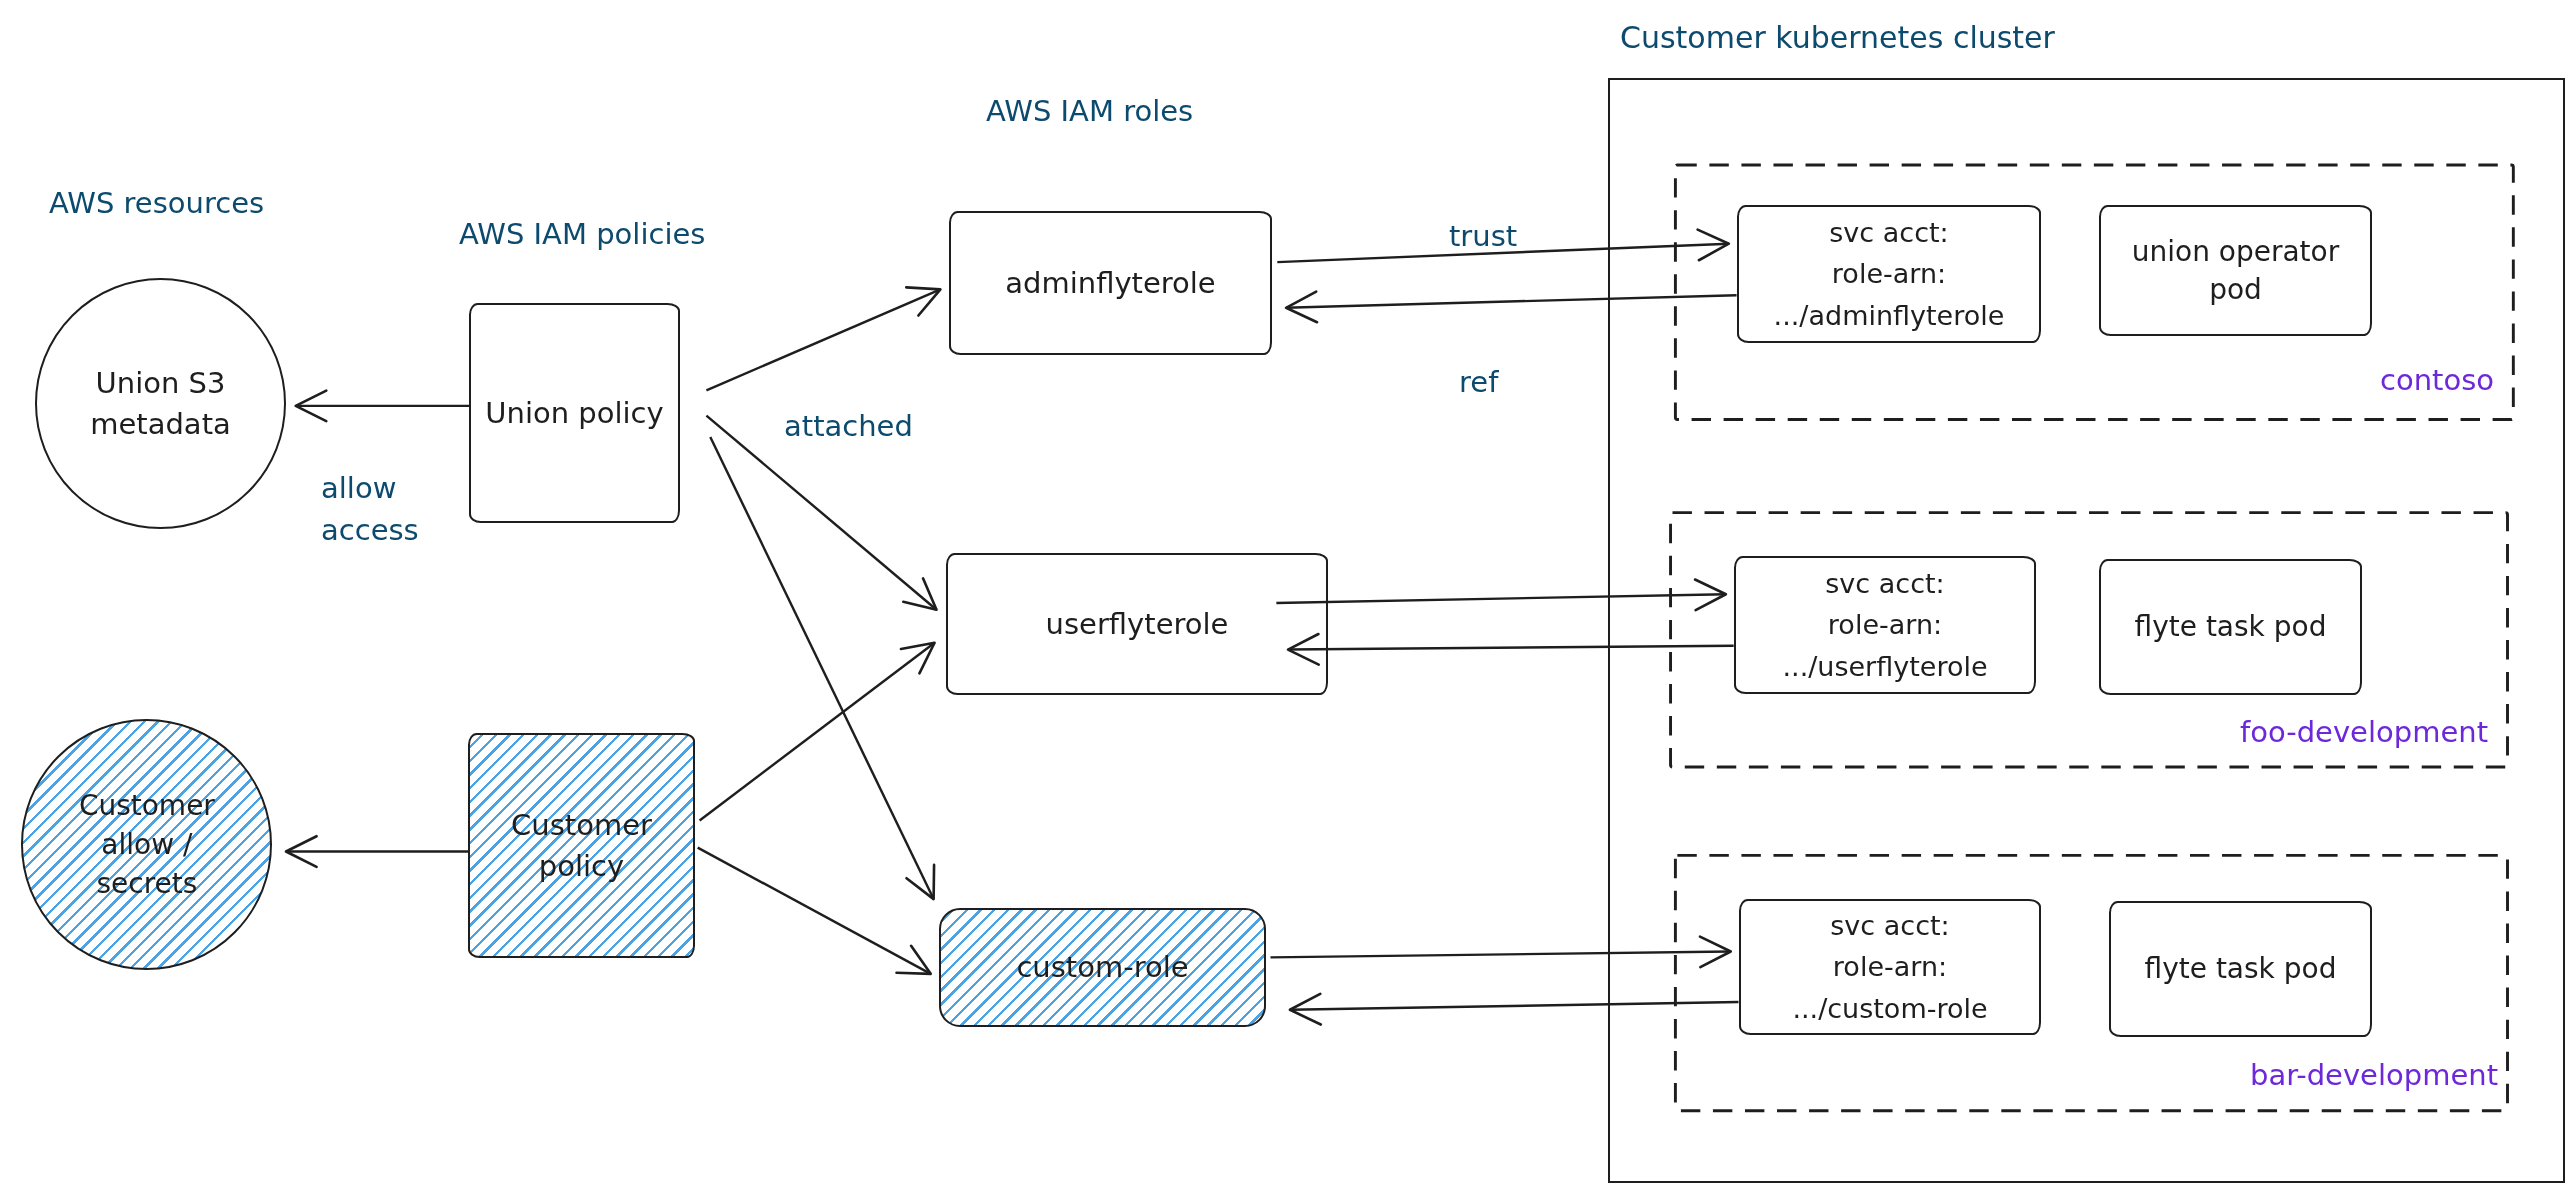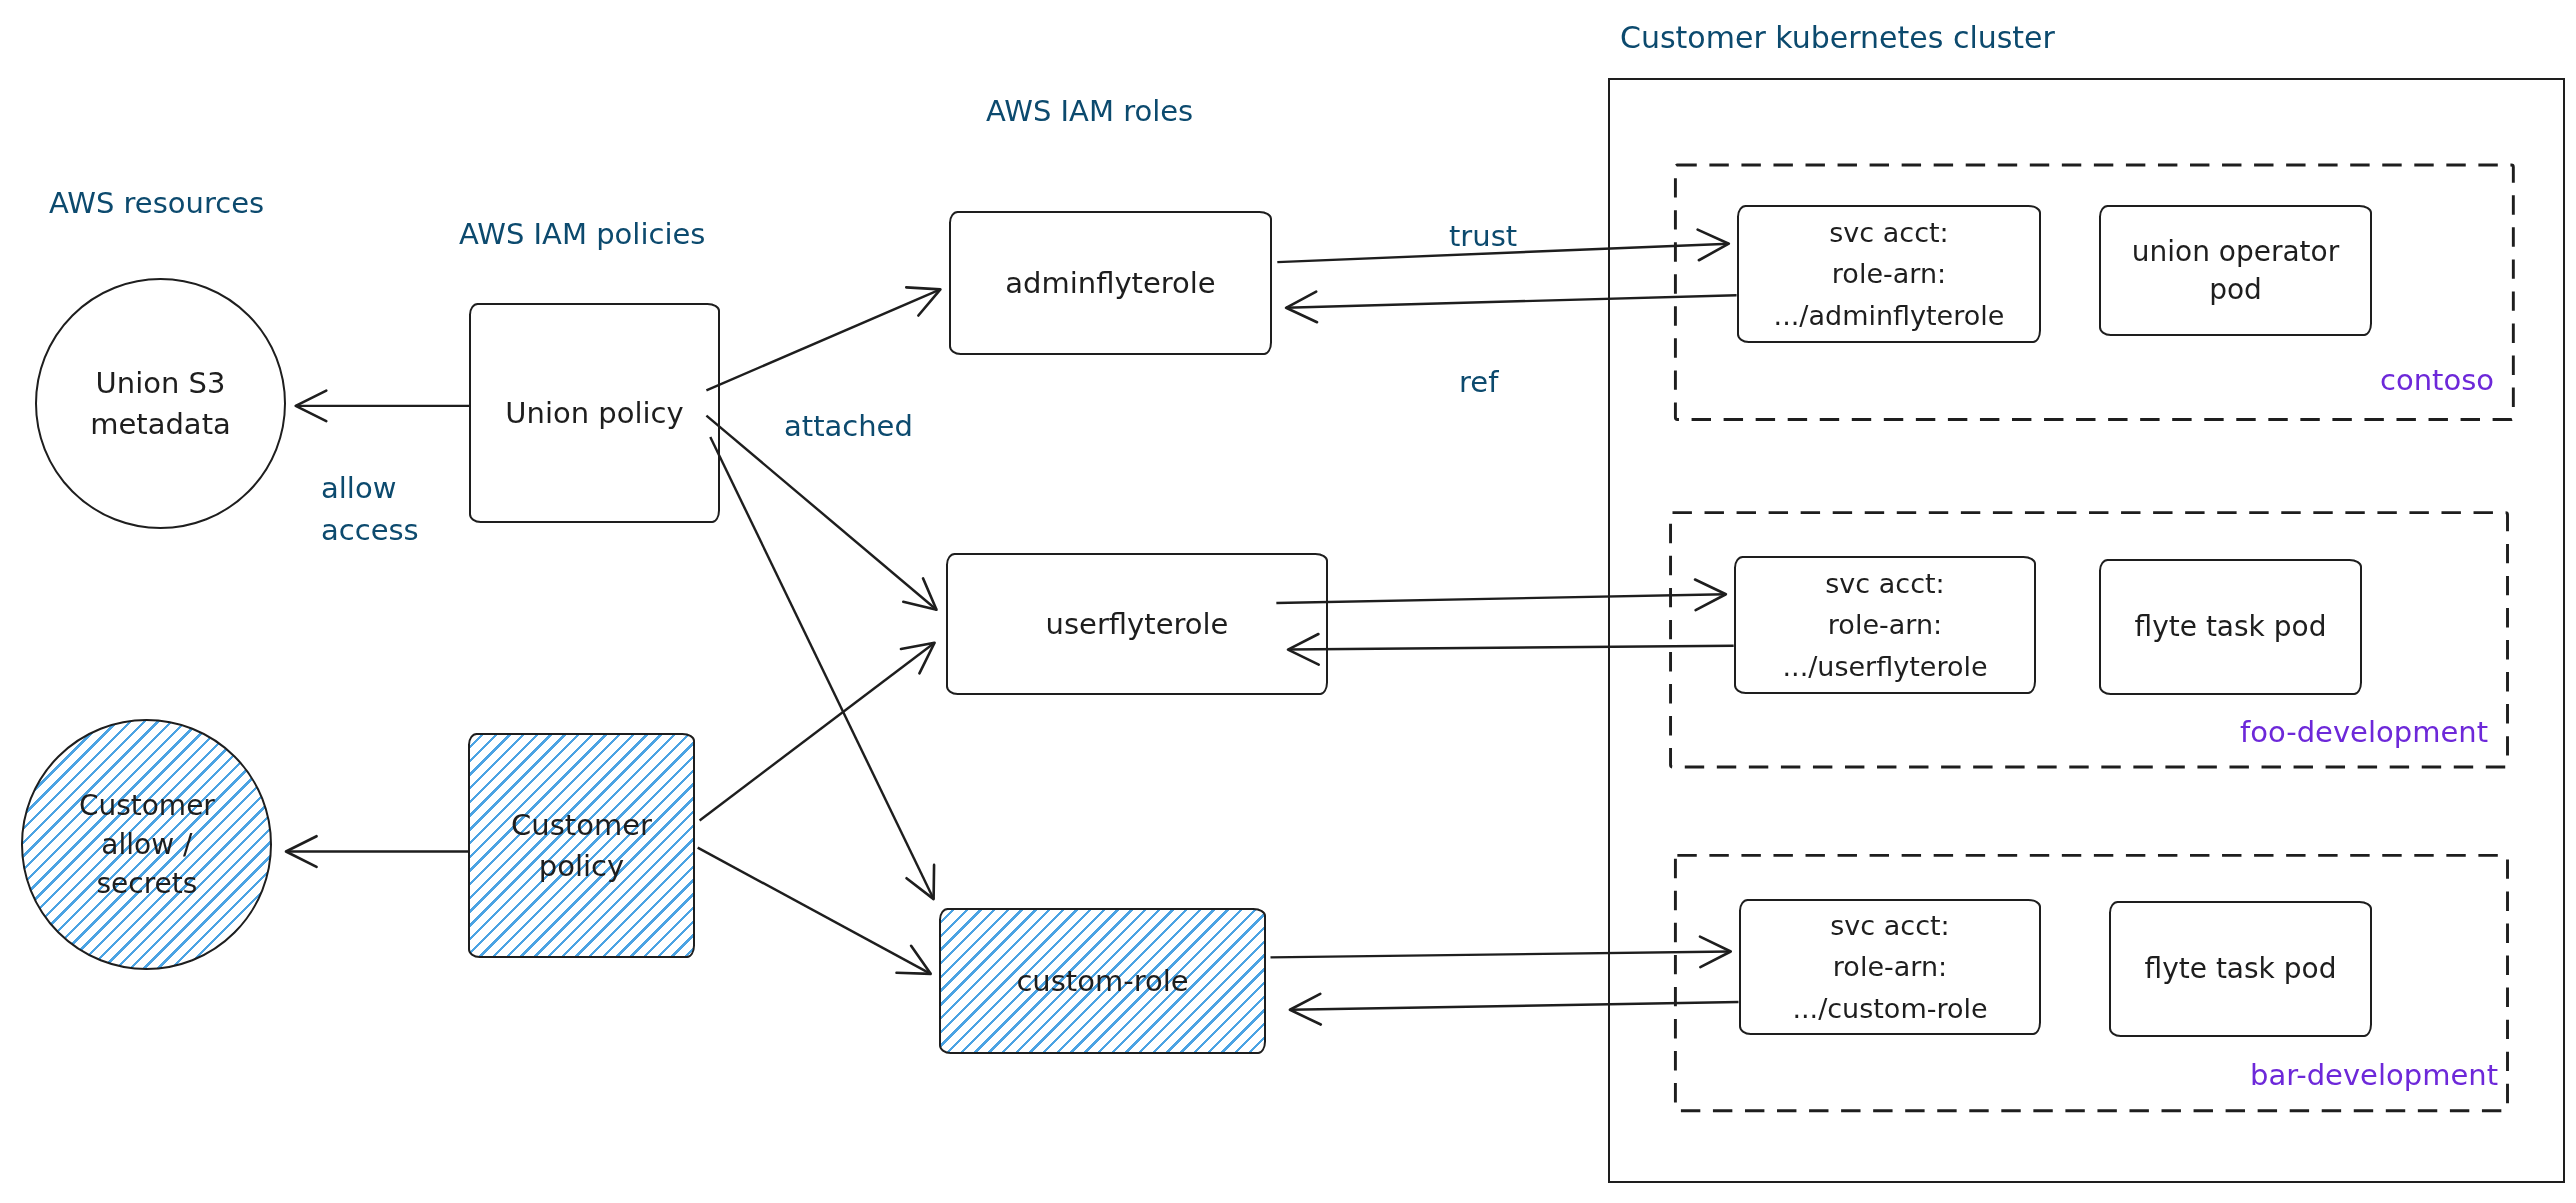--- a/index.html
+++ b/index.html
@@ -93,40 +93,40 @@
   </div>
 
   <div class="node circle hatch" style="left:21.4px; top:719px; width:251px; height:251px;">
     <div class="txt" style="font-size:28px;">
       <span class="ln">Customer</span>
       <span class="ln">allow /</span>
       <span class="ln">secrets</span>
     </div>
   </div>
 
-  <div class="node rect" style="left:469px; top:303px; width:251px; height:220px;">
+  <div class="node rect" style="left:469px; top:303px; width:211px; height:220px;">
     <div class="txt">Union policy</div>
   </div>
 
   <div class="node rect hatch" style="left:468px; top:733px; width:227px; height:225px;">
     <div class="txt">
       <span class="ln">Customer</span>
       <span class="ln">policy</span>
     </div>
   </div>
 
   <div class="node rect" style="left:949px; top:211px; width:323px; height:144px;">
     <div class="txt">adminflyterole</div>
   </div>
 
   <div class="node rect" style="left:946px; top:553px; width:382px; height:142px;">
     <div class="txt">userflyterole</div>
   </div>
 
-  <div class="node rect hatch" style="left:939px; top:908px; width:327px; height:146px;">
+  <div class="node rect hatch" style="left:939px; top:908px; width:327px; height:119px;border-radius:21px;">
     <div class="txt">custom-role</div>
   </div>
 
   <div class="cluster" style="left:1608px; top:78px; width:957px; height:1105px;"></div>
 
   <div class="ns-label" style="left:2380px; top:363px;">contoso</div>
   <div class="ns-label" style="left:2240px; top:715px;">foo-development</div>
   <div class="ns-label" style="left:2250px; top:1058px;">bar-development</div>
 
   <div class="node rect svcbox" style="left:1737px; top:205px; width:304px; height:138px;">

